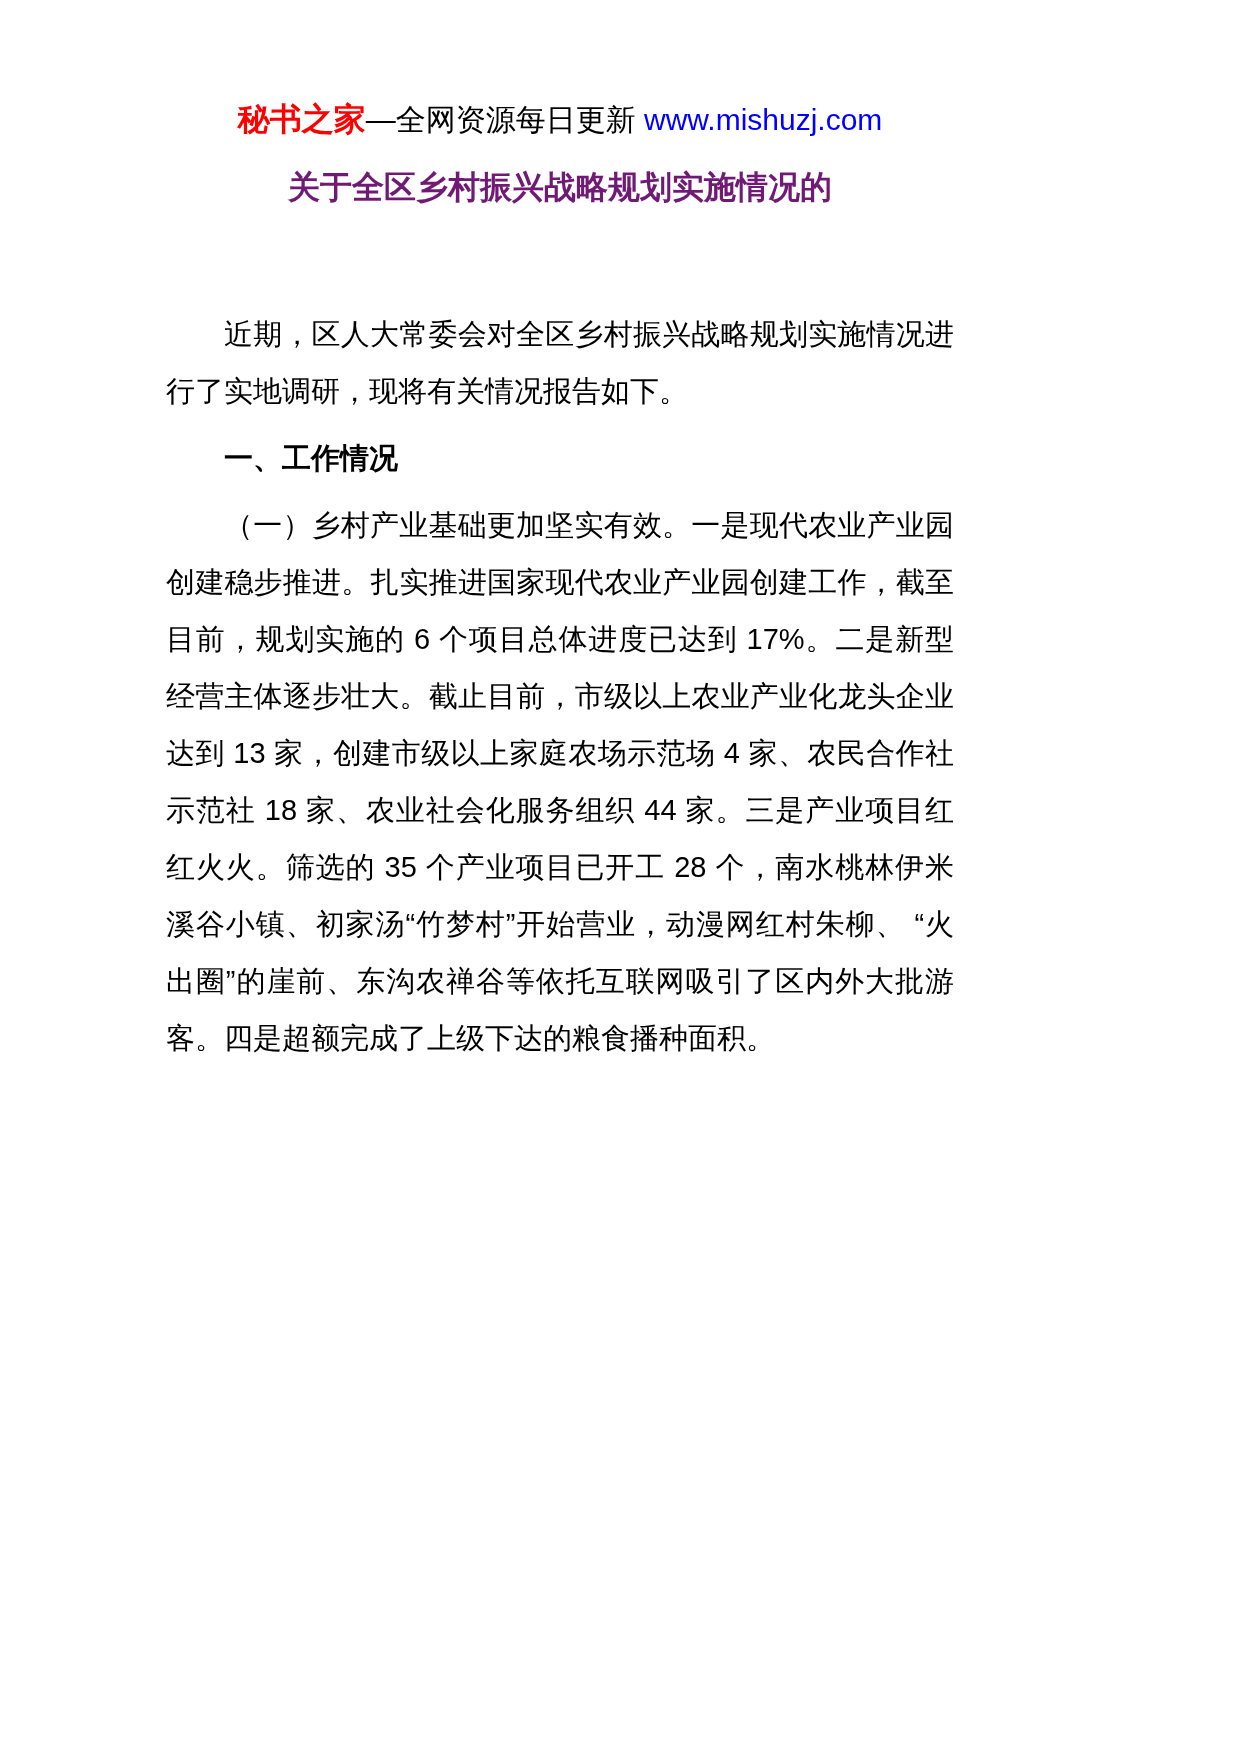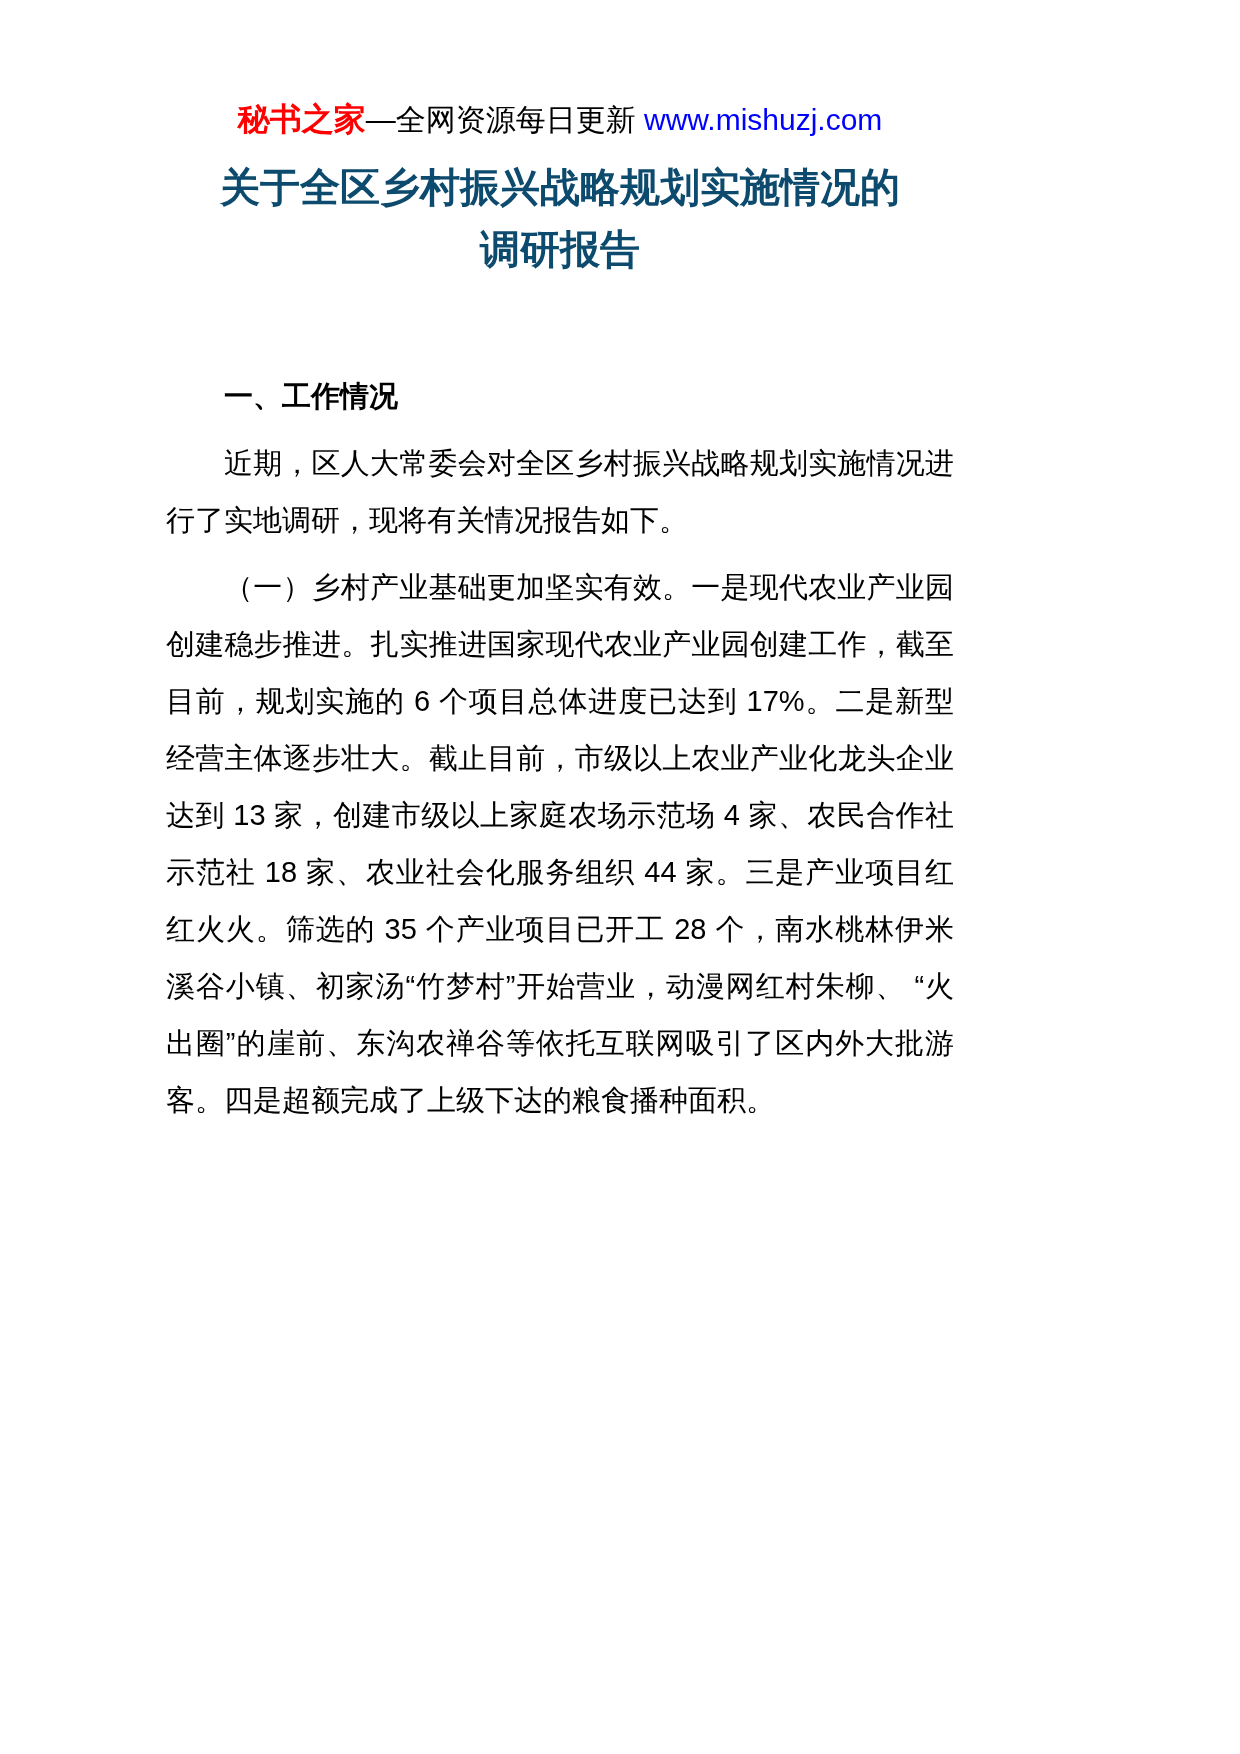--- a/index.html
+++ b/index.html
@@ -34,24 +34,24 @@
     color: #000000;
     font-size: 30px;
   }
   .doc-header .url {
     color: #0000ff;
     font-size: 30px;
   }
   .doc-title {
     margin-top: 14px;
     text-align: center;
-    font-size: 40px;
+    font-size: 32px;
     font-weight: bold;
     line-height: 62px;
-    color: #0c4a6e;
+    color: #701a75;
   }
   .doc-body {
     margin-top: 88px;
   }
   .para {
     font-size: 29px;
     line-height: 57px;
     text-align: justify;
     text-indent: 2em;
     color: #000000;
@@ -66,23 +66,22 @@
 
 <div class="page">
   <div class="content">
 
     <div class="doc-header">
       <span class="brand">秘书之家</span><span class="mid">—全网资源每日更新 </span><span class="url">www.mishuzj.com</span>
     </div>
 
     <div class="doc-title">
       <div>关于全区乡村振兴战略规划实施情况的</div>
-      <div>调研报告</div>
     </div>
 
     <div class="doc-body">
+      <p class="para">近期，区人大常委会对全区乡村振兴战略规划实施情况进行了实地调研，现将有关情况报告如下。</p>
       <p class="para heading">一、工作情况</p>
-      <p class="para">近期，区人大常委会对全区乡村振兴战略规划实施情况进行了实地调研，现将有关情况报告如下。</p>
       <p class="para">（一）乡村产业基础更加坚实有效。一是现代农业产业园创建稳步推进。扎实推进国家现代农业产业园创建工作，截至目前，规划实施的 6 个项目总体进度已达到 17%。二是新型经营主体逐步壮大。截止目前，市级以上农业产业化龙头企业达到 13 家，创建市级以上家庭农场示范场 4 家、农民合作社示范社 18 家、农业社会化服务组织 44 家。三是产业项目红红火火。筛选的 35 个产业项目已开工 28 个，南水桃林伊米溪谷小镇、初家汤“竹梦村”开始营业，动漫网红村朱柳、 “火出圈”的崖前、东沟农禅谷等依托互联网吸引了区内外大批游客。四是超额完成了上级下达的粮食播种面积。</p>
     </div>
 
   </div>
 </div>
 
 </body></html>

